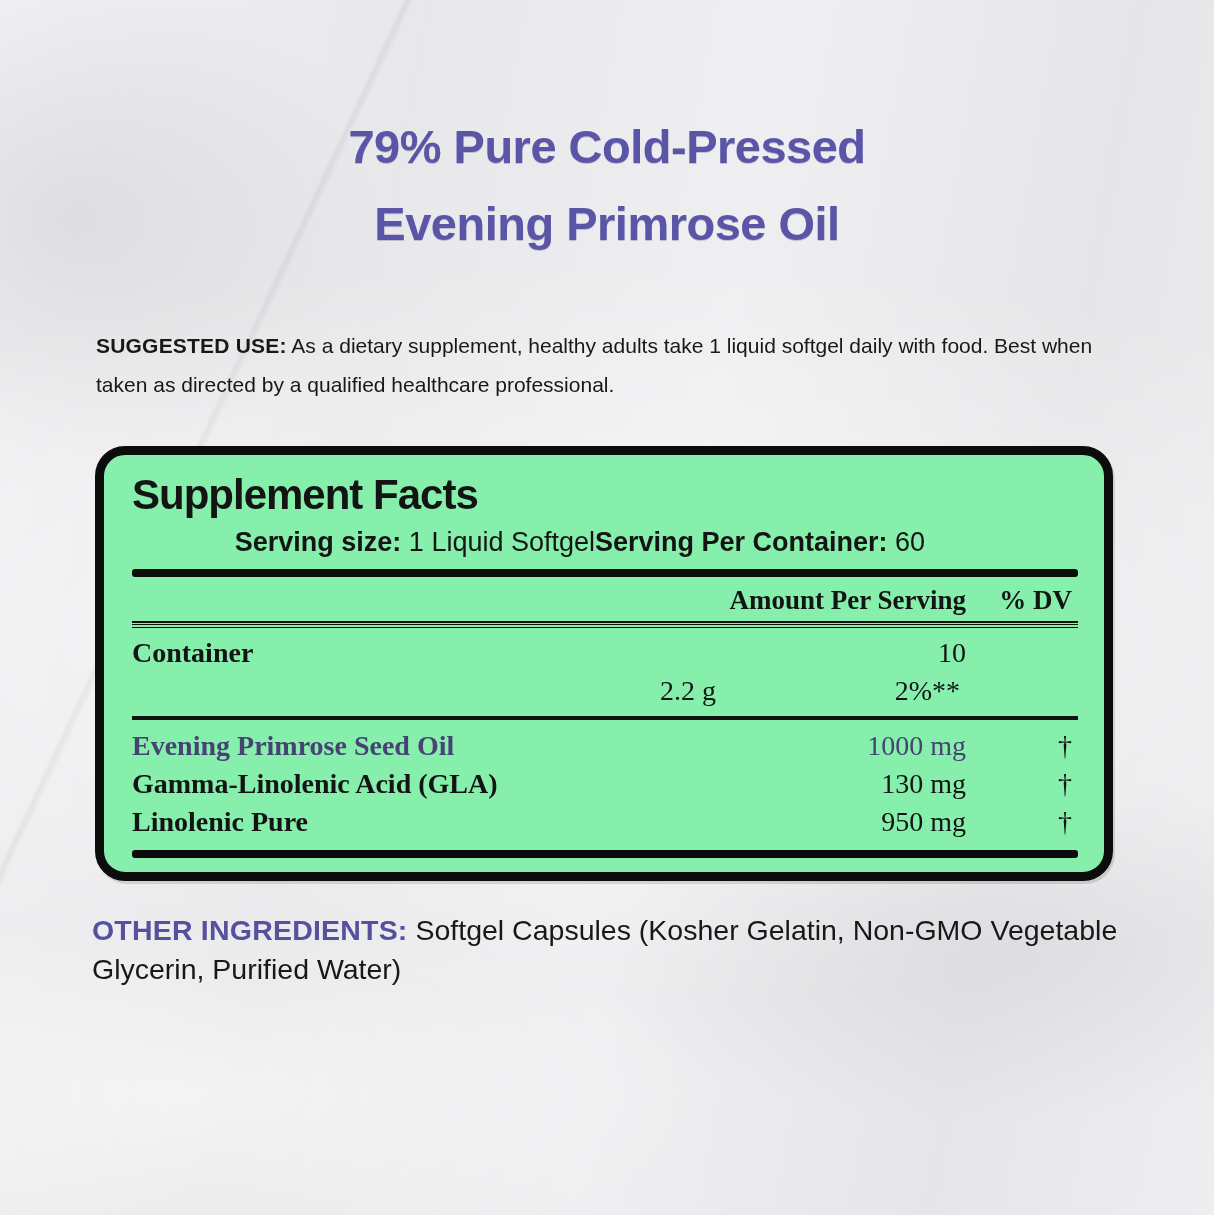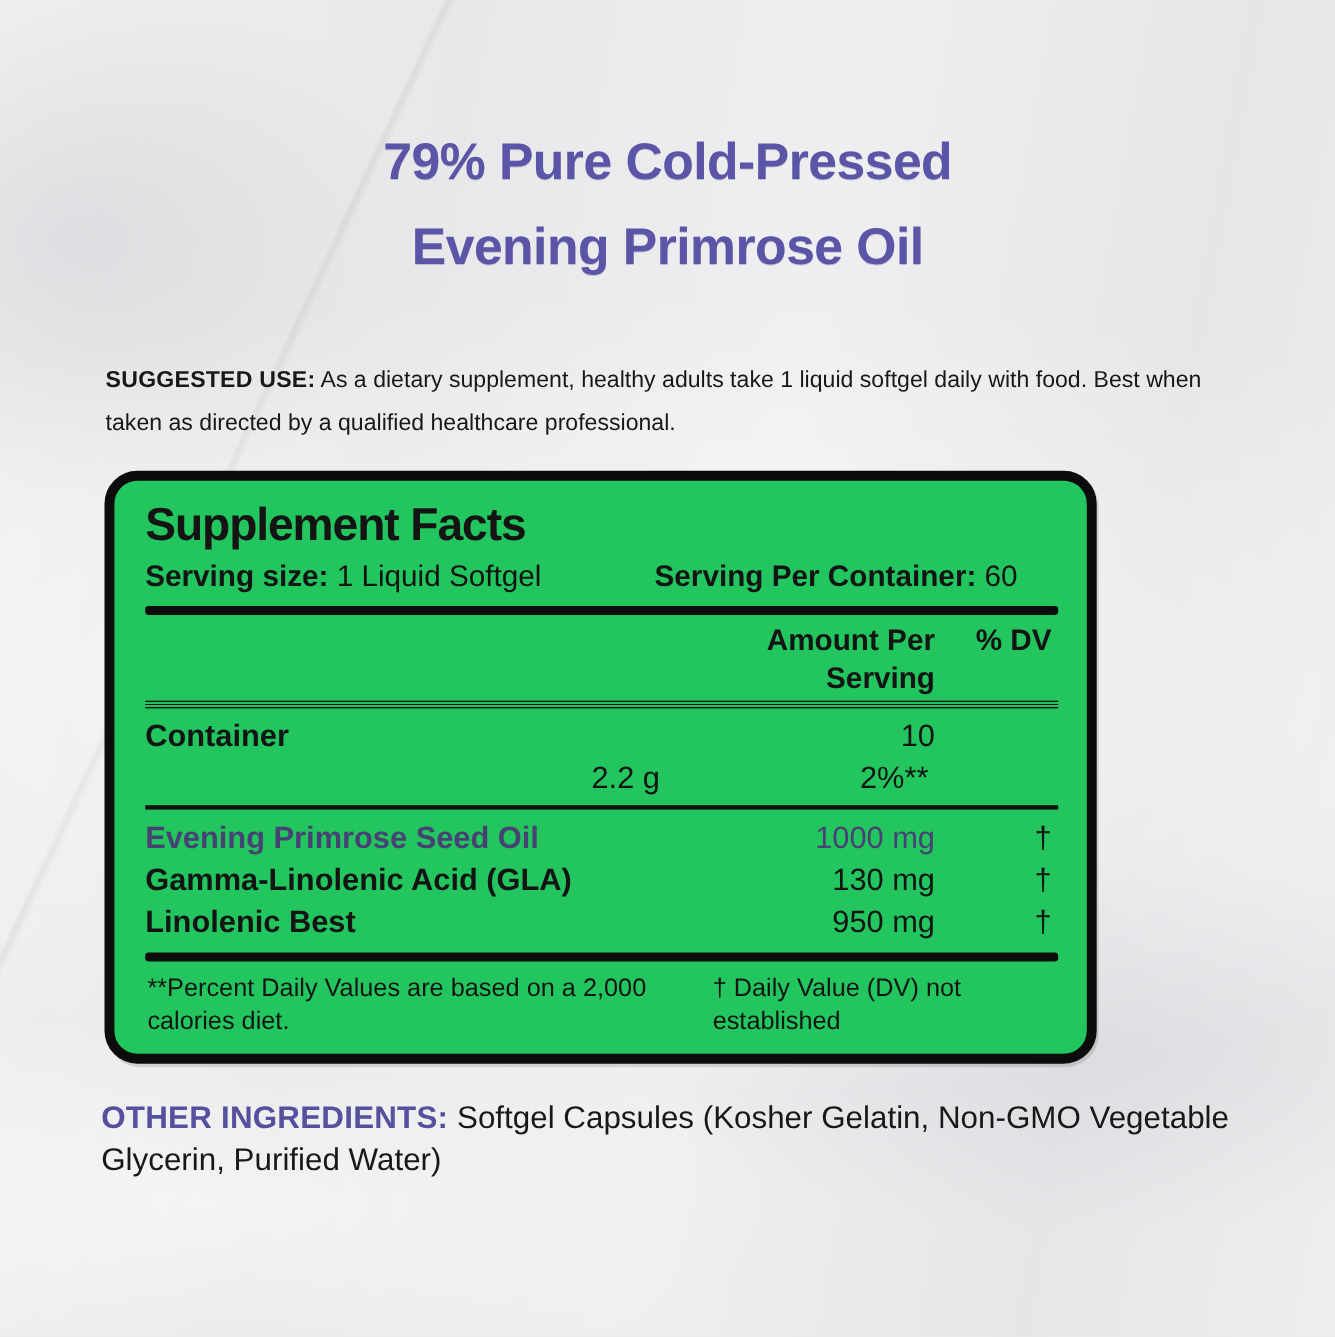--- a/index.html
+++ b/index.html
@@ -37,37 +37,37 @@
   
   .suggested{
     margin:64px 0 0 96px;width:1032px;
     font-size:21px;line-height:39px;color:#181818;
   }
   .suggested .b{letter-spacing:.2px;}
 
   
   .facts-panel{
     box-sizing:border-box;
-    width:902px;margin:24px 0 0 95px;
-    background:#22c55e;
+    width:1018px;margin:42px 0 0 95px;
+    background:#86efac;
     border:9px solid var(--panel-border);
     border-radius:30px;
     padding:14px 26px 14px 28px;
     box-shadow:2px 3px 0 rgba(0,0,0,.12);
   }
   .facts-title{font-size:42px;font-weight:bold;letter-spacing:-1px;line-height:48px;margin:2px 0 6px;}
   .serving-row{display:flex;font-size:27px;line-height:34px;margin-bottom:10px;}
-  .serving-row .ss{flex:0 0 463px;}
+  .serving-row .ss{flex:0 0 463px;text-align:right;}
   .rule-thick{height:8px;background:var(--panel-border);border-radius:3px;}
   .rule-medium{height:4px;background:#111;margin:7px 0 6px;}
   .rule-double{
     height:7px;margin:3px 0 5px;
     background:linear-gradient(to bottom,#111 0 1.6px,transparent 1.6px 2.8px,#111 2.8px 4.3px,transparent 4.3px 5.5px,#111 5.5px 7px);
   }
-  .facts-header,.facts-row{display:grid;grid-template-columns:1fr 250px 112px;align-items:start;}
+  .facts-header,.facts-row{display:grid;grid-template-columns:1fr 250px 112px;align-items:start;font-family:Liberation Serif, serif;}
   .facts-header{font-size:27px;font-weight:bold;line-height:34px;margin:6px 0 4px;}
   .cell.amount{text-align:right;}
   .cell.dv{text-align:right;padding-right:6px;}
   .facts-row{font-size:28px;line-height:35px;padding:1.5px 0;}
   .facts-row .name{font-weight:bold;}
   .facts-row .amount,.facts-row .dv{font-weight:normal;}
   .facts-row.accent .name,.facts-row.accent .amount{color:var(--deep-purple);}
   .facts-row .dv{color:var(--ink);}
   .subline{font-weight:normal;font-size:27px;line-height:33px;padding:2px 0 3px 14px;}
   .footnotes{
@@ -128,28 +128,24 @@
         <div class="cell name"><span>Evening Primrose Seed Oil</span></div>
         <div class="cell amount">1000 mg</div>
         <div class="cell dv">†</div>
       </div>
       <div class="facts-row">
         <div class="cell name"><span>Gamma-Linolenic Acid (GLA)</span></div>
         <div class="cell amount">130 mg</div>
         <div class="cell dv">†</div>
       </div>
       <div class="facts-row">
-        <div class="cell name"><span>Linolenic Best</span></div>
+        <div class="cell name"><span>Linolenic Pure</span></div>
         <div class="cell amount">950 mg</div>
         <div class="cell dv">†</div>
       </div>
     </div>
 
   <div class="rule-thick" style="margin-top:10px;"></div>
 
-  <div class="footnotes">
-    <span>**Percent Daily Values are based on a 2,000 calories diet.</span>
-    <span>† Daily Value (DV) not established</span>
-  </div>
 </div>
 
 <p class="other"><span class="b">OTHER INGREDIENTS:</span>
   <span>Softgel Capsules (Kosher Gelatin, Non-GMO Vegetable Glycerin, Purified Water)</span></p>
 
 </body></html>

